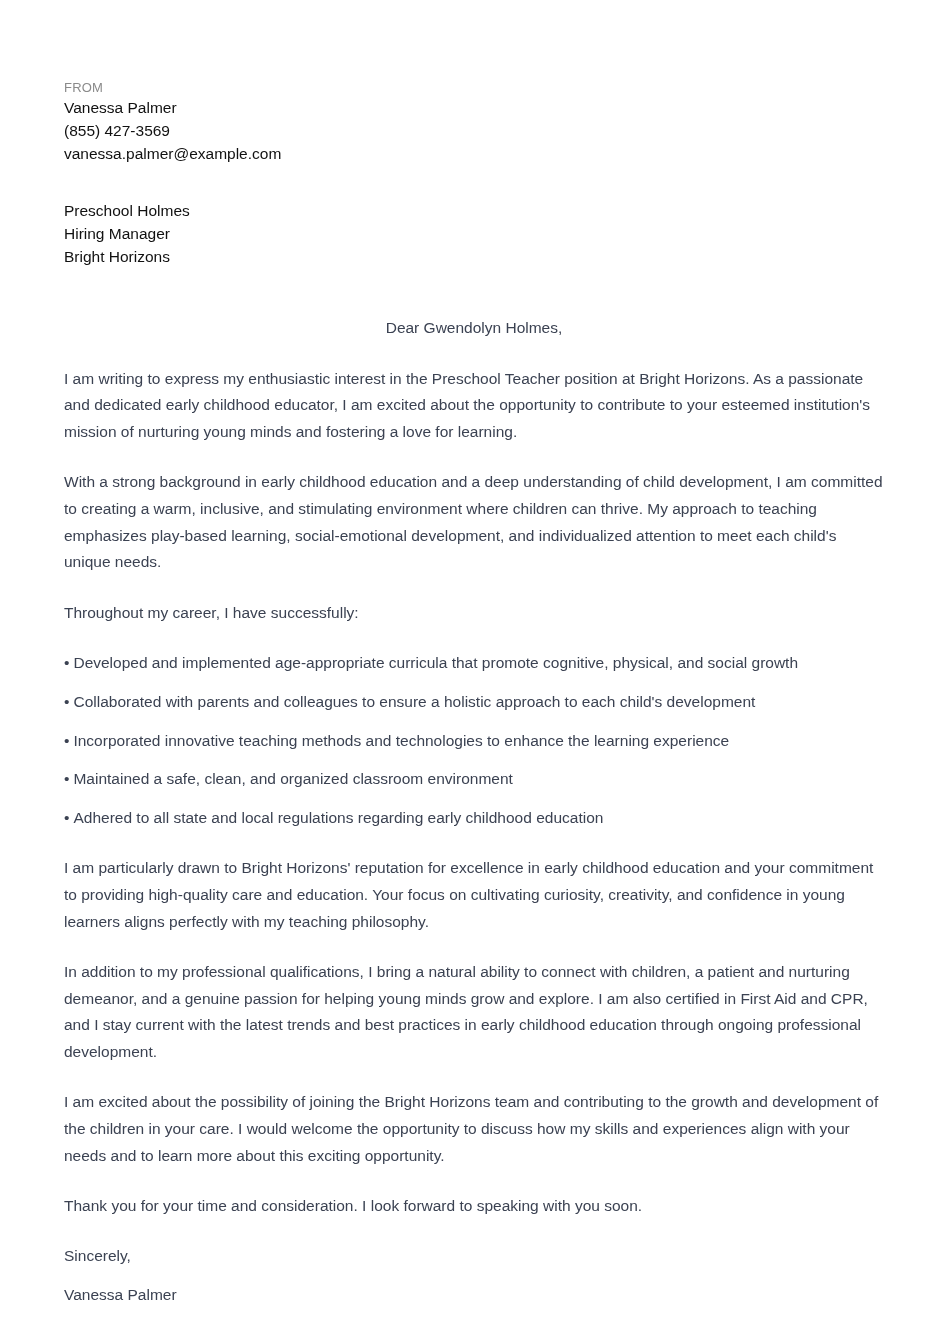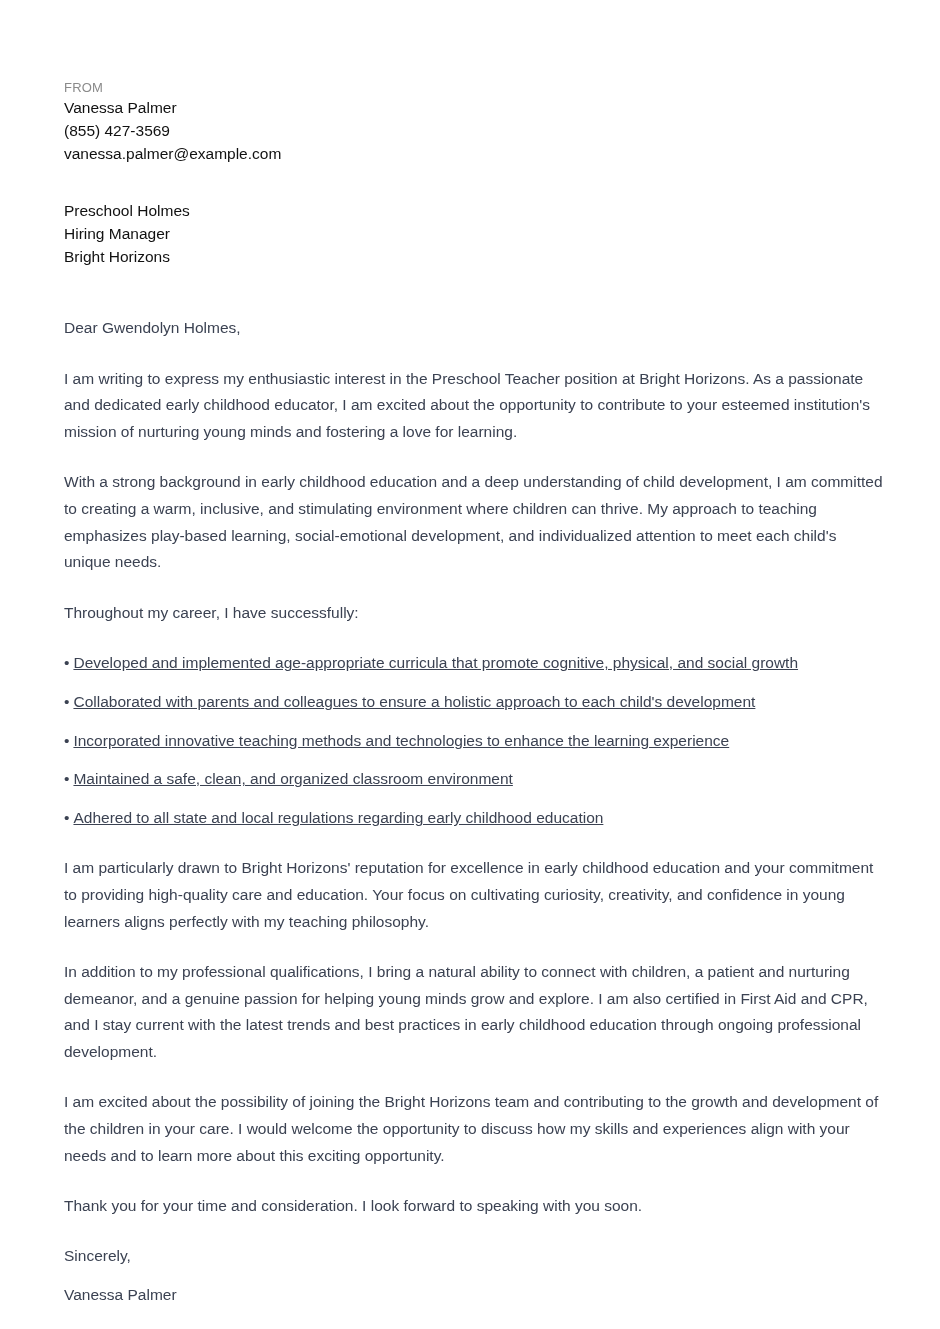--- a/index.html
+++ b/index.html
@@ -36,26 +36,25 @@
     .to-block { margin-top: 34px; }
     .letter-body {
       margin-top: 47px;
       color: #3b4252;
       font-size: 15.5px;
       line-height: 26.7px;
     }
     .letter-body p {
       margin: 0 0 23.5px 0;
     }
-    .greeting { margin-bottom: 24px !important; }
+    .greeting { margin-bottom: 24px !important; text-align: center; }
     .bullets {
       list-style: none;
       margin: 0 0 23.5px 0;
       padding: 0;
-      text-decoration: underline;
     }
     .bullets li {
       margin: 0;
       line-height: 26.7px;
       padding-bottom: 12px;
     }
     .bullets li:last-child { padding-bottom: 0; }
     .bullet-dot {
       display: inline-block;
       margin-right: 4px;

